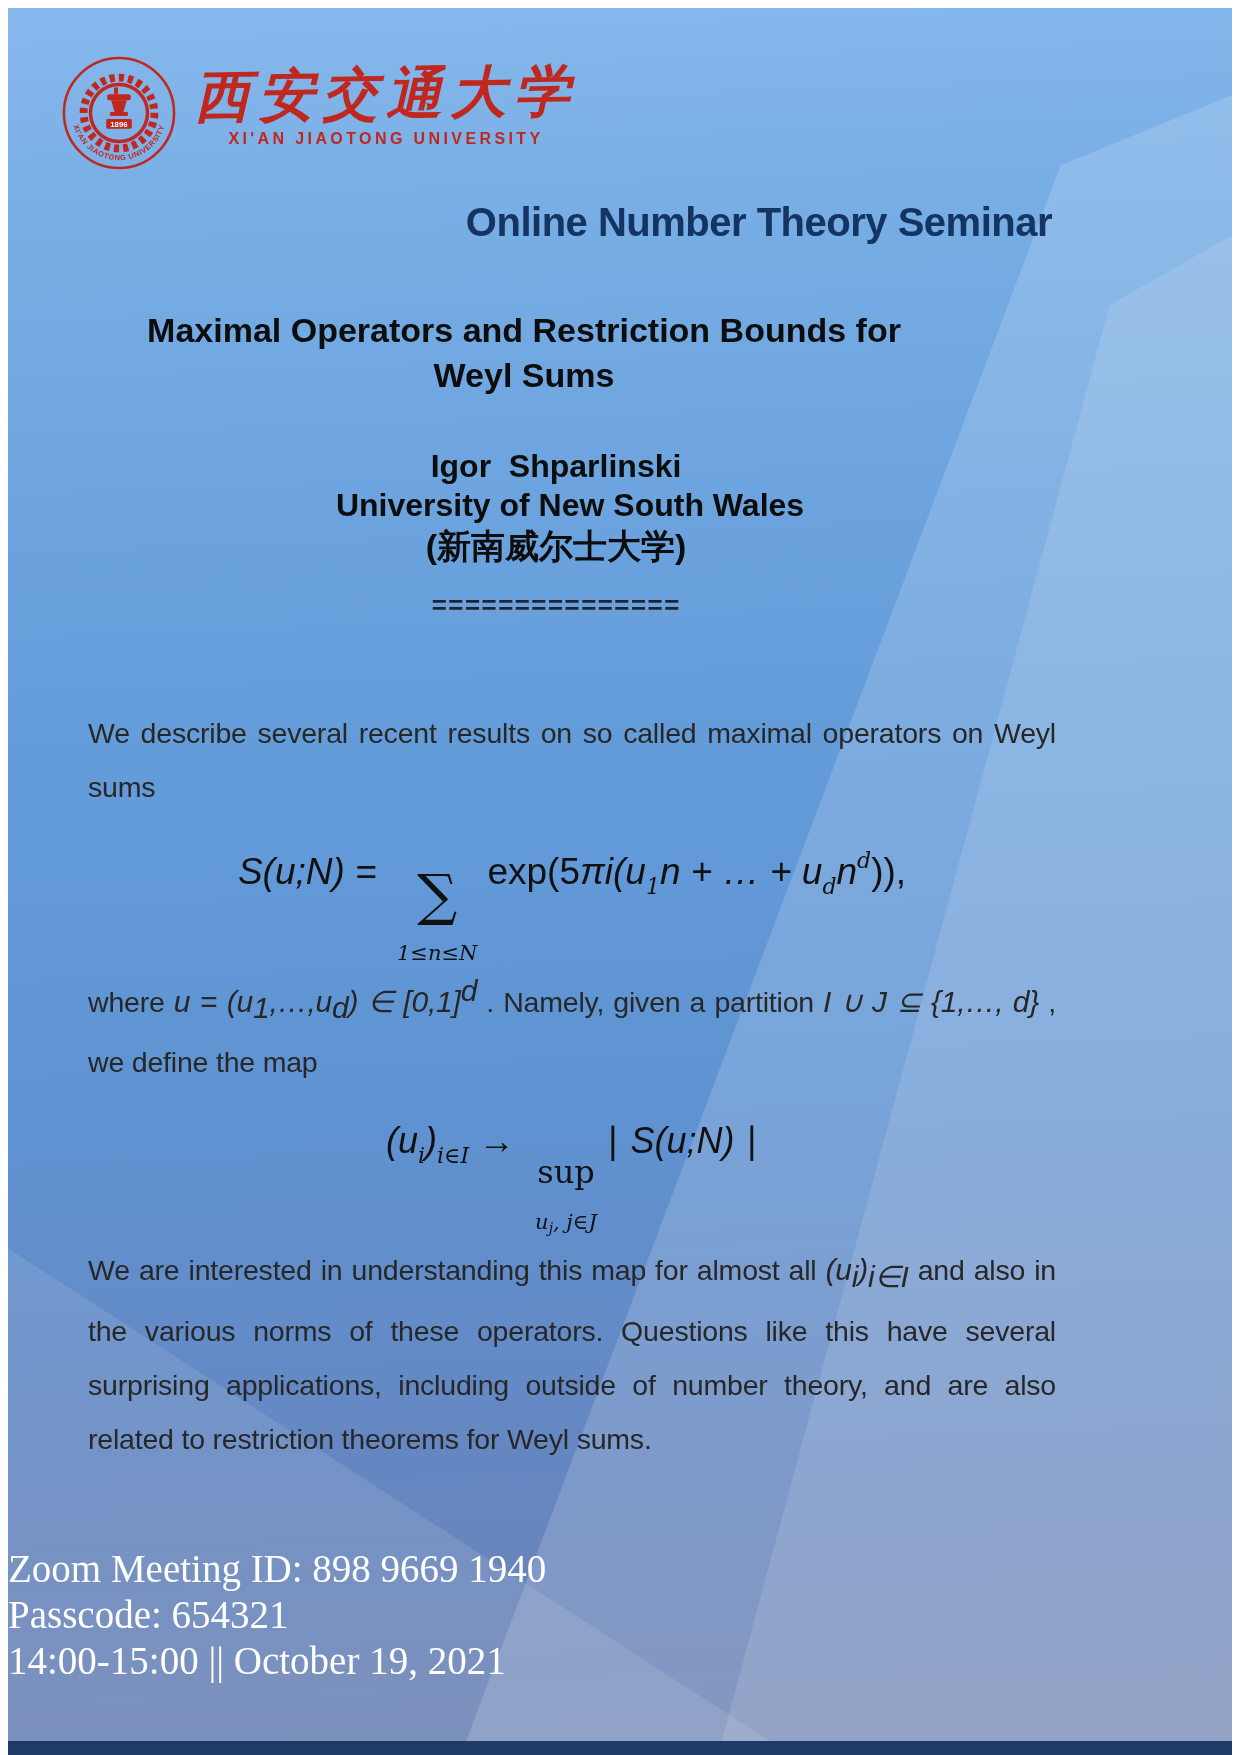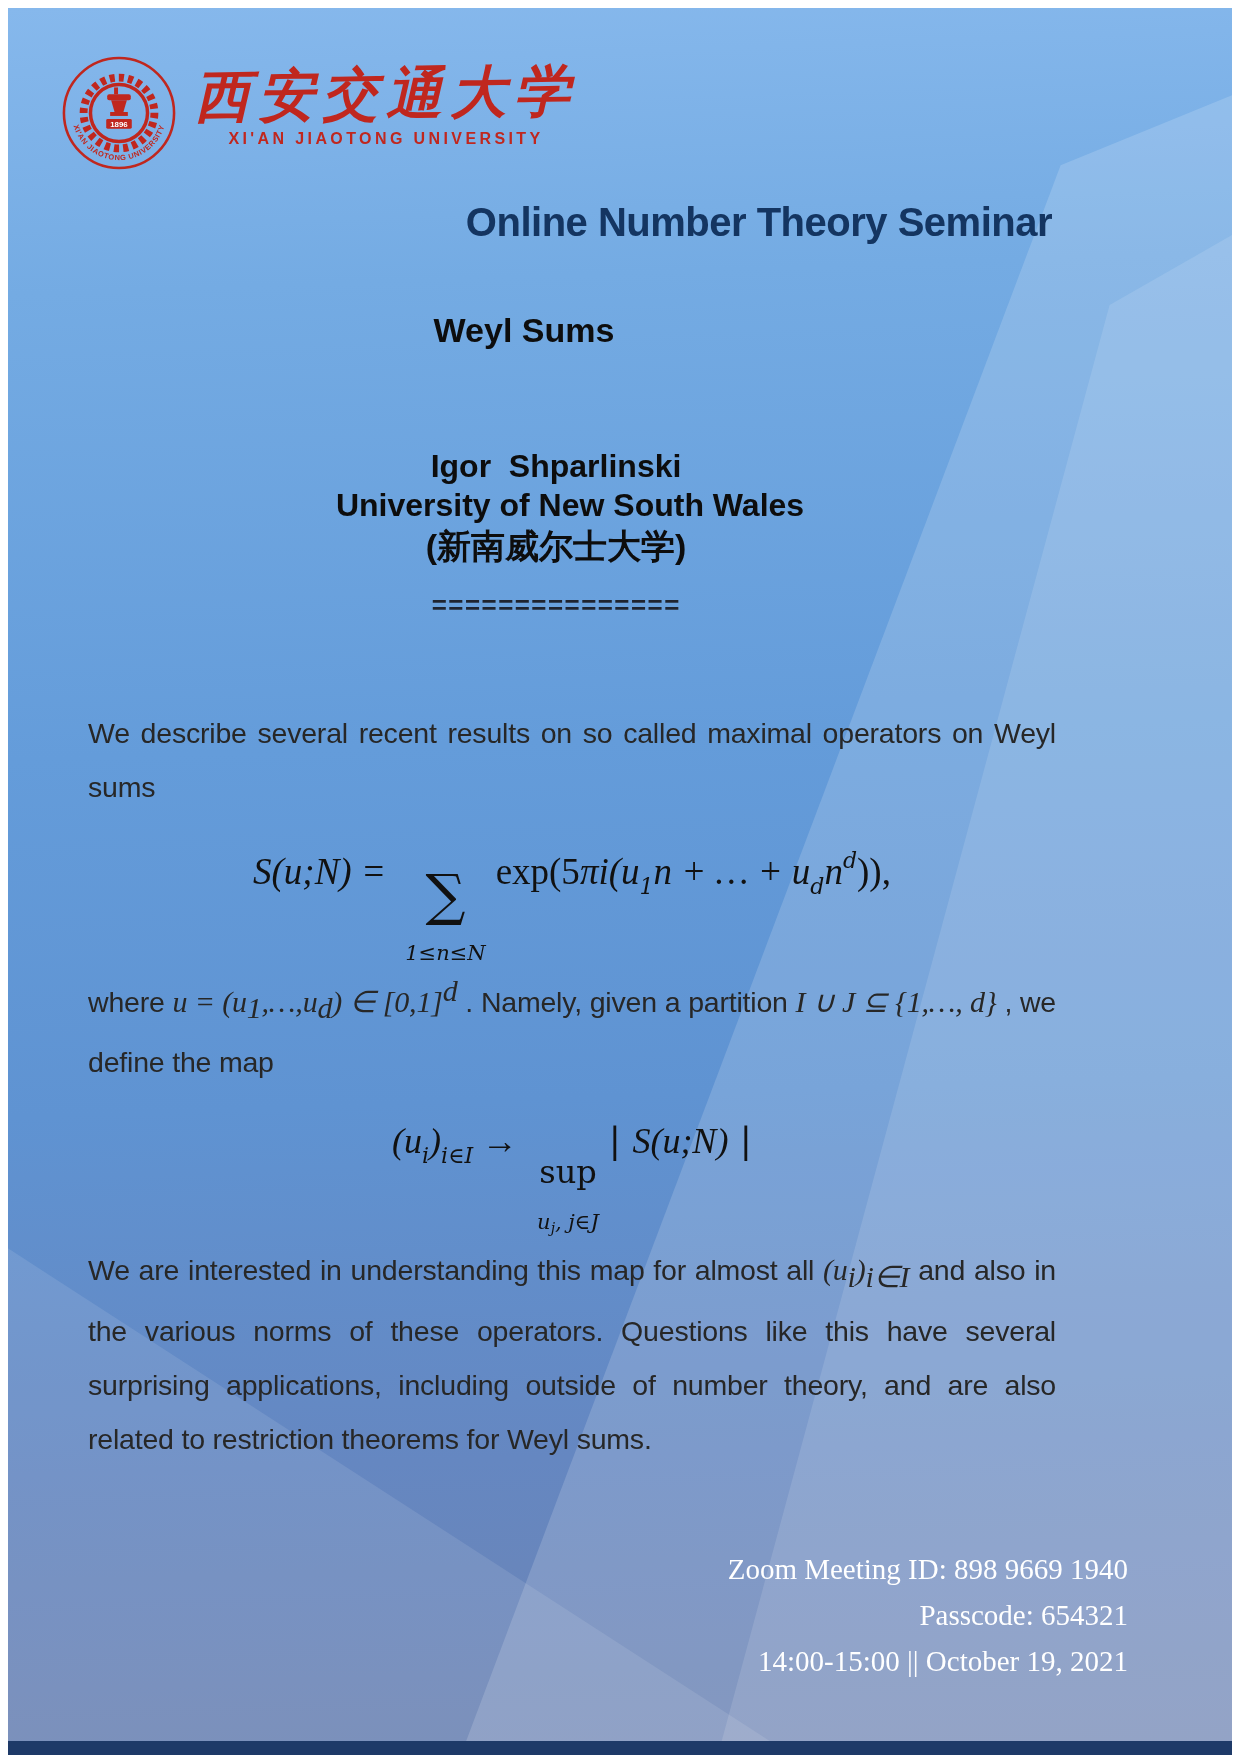--- a/index.html
+++ b/index.html
@@ -48,21 +48,21 @@
     letter-spacing:1px;color:#1f2430;
   }
 
   
   .abstract{
     position:absolute;left:80px;top:698px;width:968px;
     font-size:28.5px;line-height:54px;letter-spacing:-0.2px;
     color:#272727;text-align:justify;
   }
   .abstract p{margin:0;}
-  .mi,.mr{font-family:Liberation Serif, serif;font-size:30px;}
+  .mi,.mr{font-family:Liberation Sans, sans-serif;font-size:30px;}
   .mi{font-style:italic;}
 
   .formula{
     text-align:center;font-family:"DejaVu Serif","Liberation Serif",serif;
     color:#111;letter-spacing:0;
   }
   .f1{margin:8px 0 0 0;font-size:37px;line-height:100px;}
   .f2{margin:4px 0 0 0;font-size:36px;line-height:96px;}
   .formula .mi,.formula .mr{font-size:inherit;}
   .formula sub{font-size:22px;font-style:italic;vertical-align:-10px;line-height:0;}
@@ -72,22 +72,22 @@
     vertical-align:-30px;margin:0 10px;line-height:1;
   }
   .op-sym{font-family:"DejaVu Serif","DejaVu Sans",serif;font-size:56px;font-style:normal;line-height:56px;}
   .op-word{font-size:32px;font-style:normal;line-height:40px;}
   .op-lim{font-size:21px;font-style:italic;margin-top:19px;line-height:22px;}
   .op-lim sub{font-size:14px;vertical-align:-4px;}
   .bar{font-style:normal;}
 
   
   .footer{
-    position:absolute;top:1538px;left:0;width:1096px;text-align:right;
-    font-family:"Liberation Serif",serif;font-size:29px;line-height:46px;color:#ffffff;padding-left:24px;
+    position:absolute;top:1538px;left:0;width:1096px;text-align:left;
+    font-family:"Liberation Serif",serif;font-size:39px;line-height:46px;color:#ffffff;
   }
   .bottombar{position:absolute;left:0;bottom:0;width:100%;height:14px;background:#1e3a68;}
 </style>
 </head>
 <body>
 
 <div class="poster">
   <div class="wedge wedge-a"></div>
   <div class="wedge wedge-b"></div>
   <div class="wedge wedge-c"></div>
@@ -110,20 +110,21 @@
     </svg>
     <div class="logo-txt">
       <div class="calligraphy">西安交通大学</div>
       <div class="logo-en">XI'AN JIAOTONG UNIVERSITY</div>
     </div>
   </div>
 
   <div class="series">Online Number Theory Seminar</div>
 
   <div class="talk-title">
+    <div>Maximal Operators and Restriction Bounds for</div>
     <div>Weyl Sums</div>
   </div>
 
   <div class="speaker-blk">
     <div class="speaker">Igor  Shparlinski</div>
     <div class="affil">University of New South Wales</div>
     <div class="affil-cn">(新南威尔士大学)</div>
   </div>
 
   <div class="separator">===============</div>

